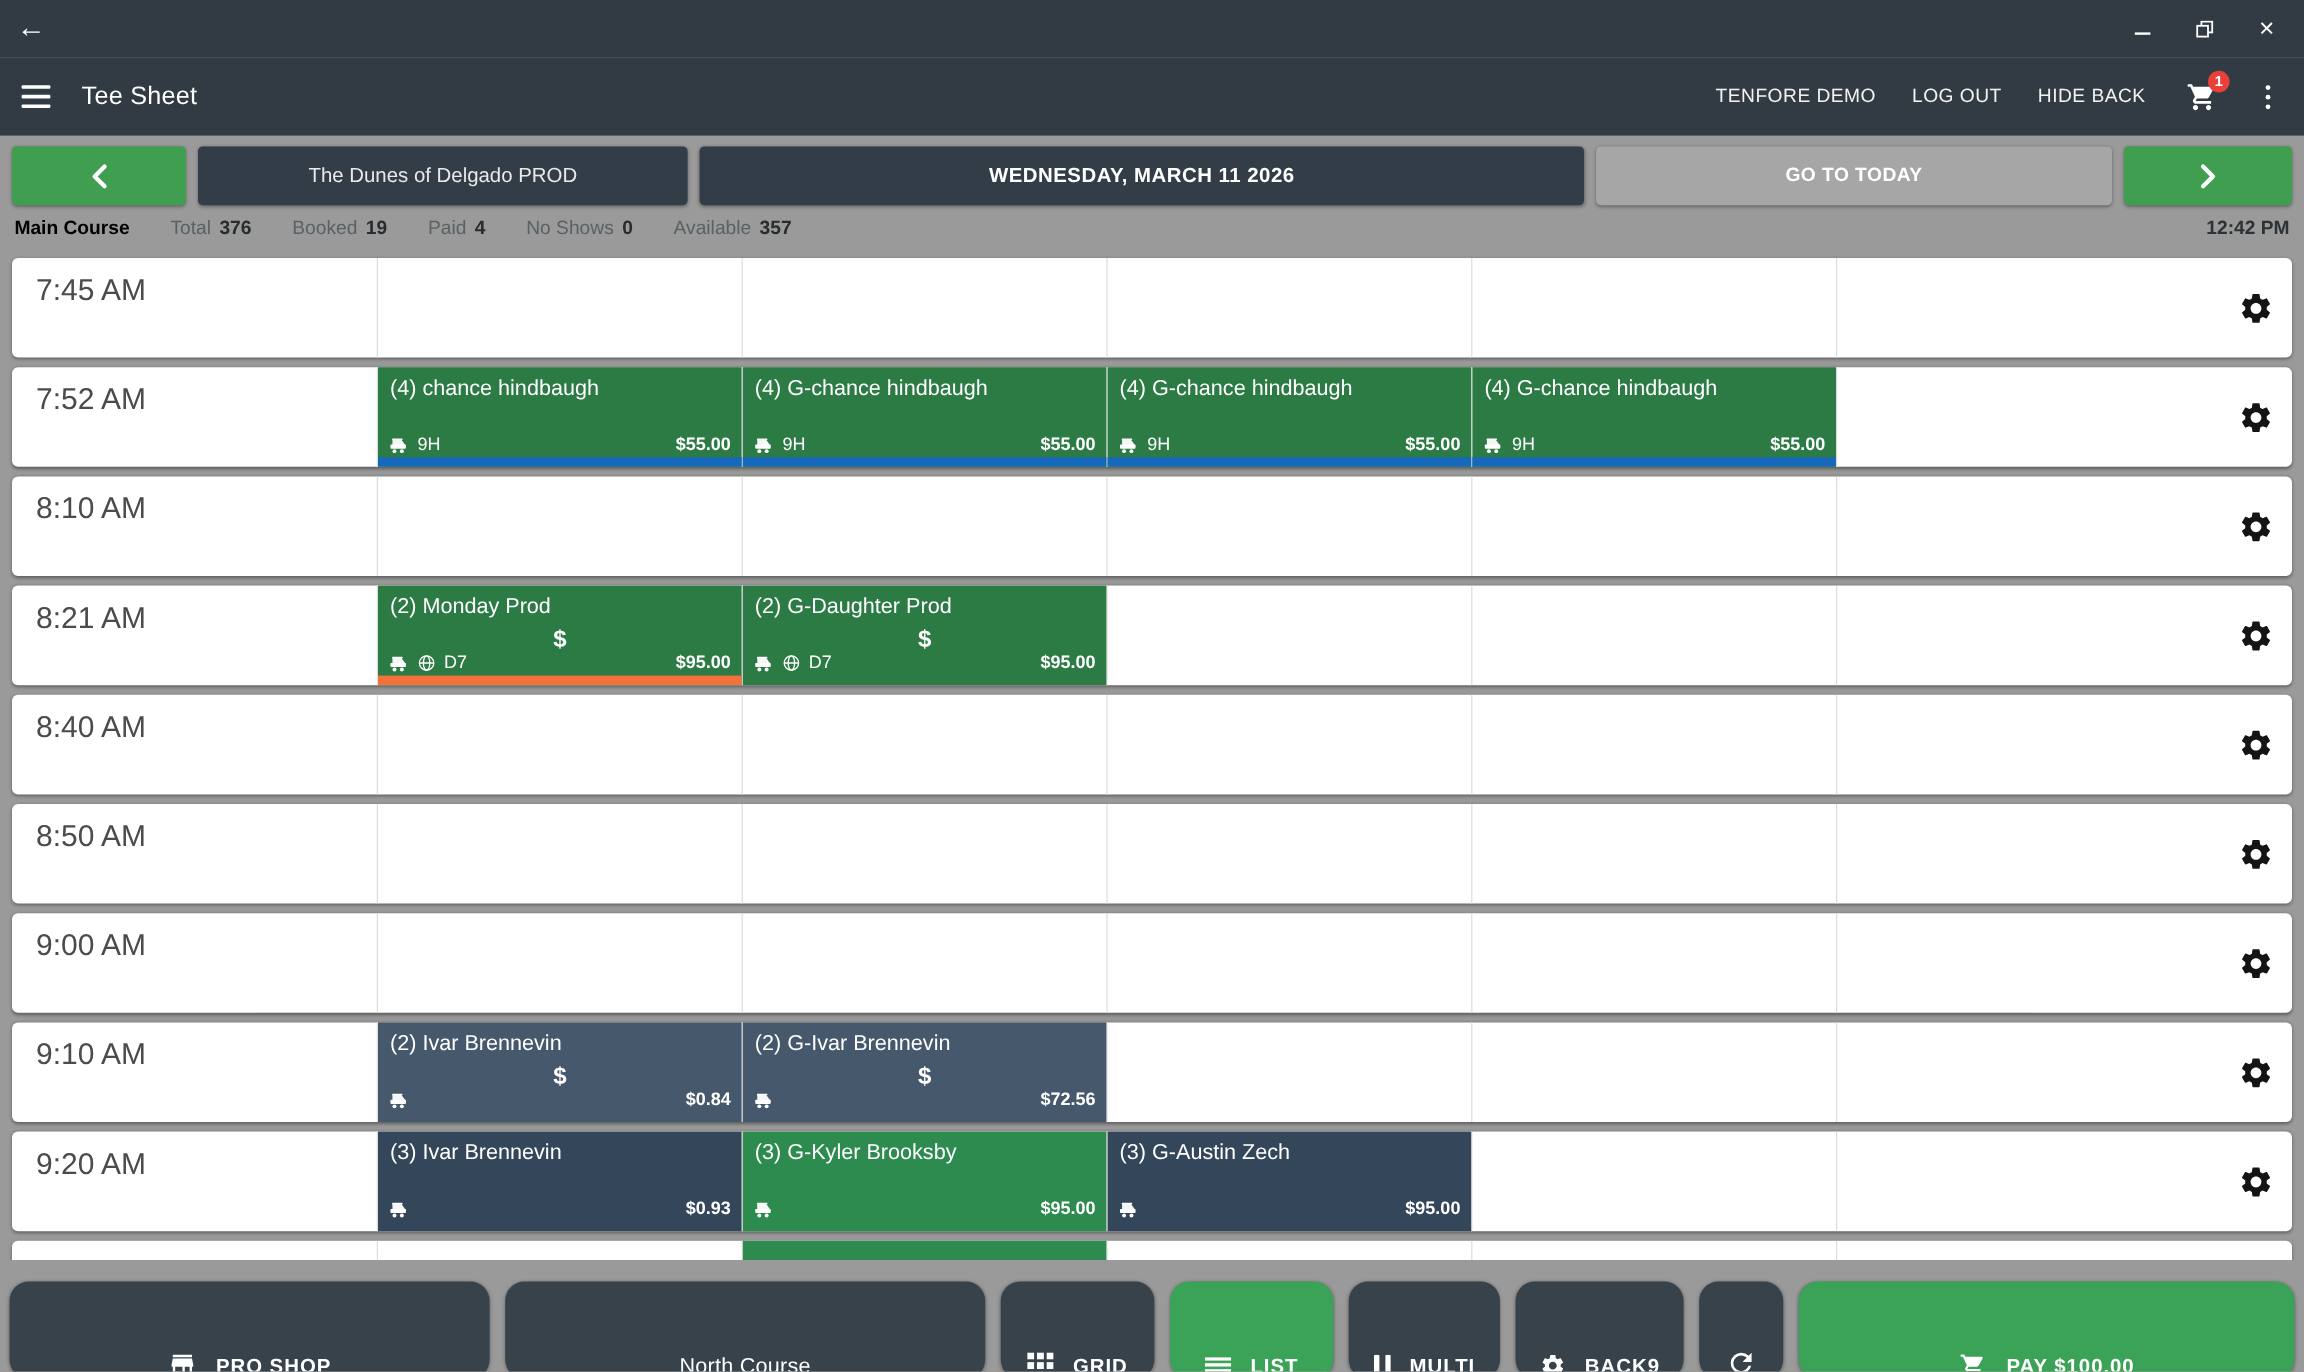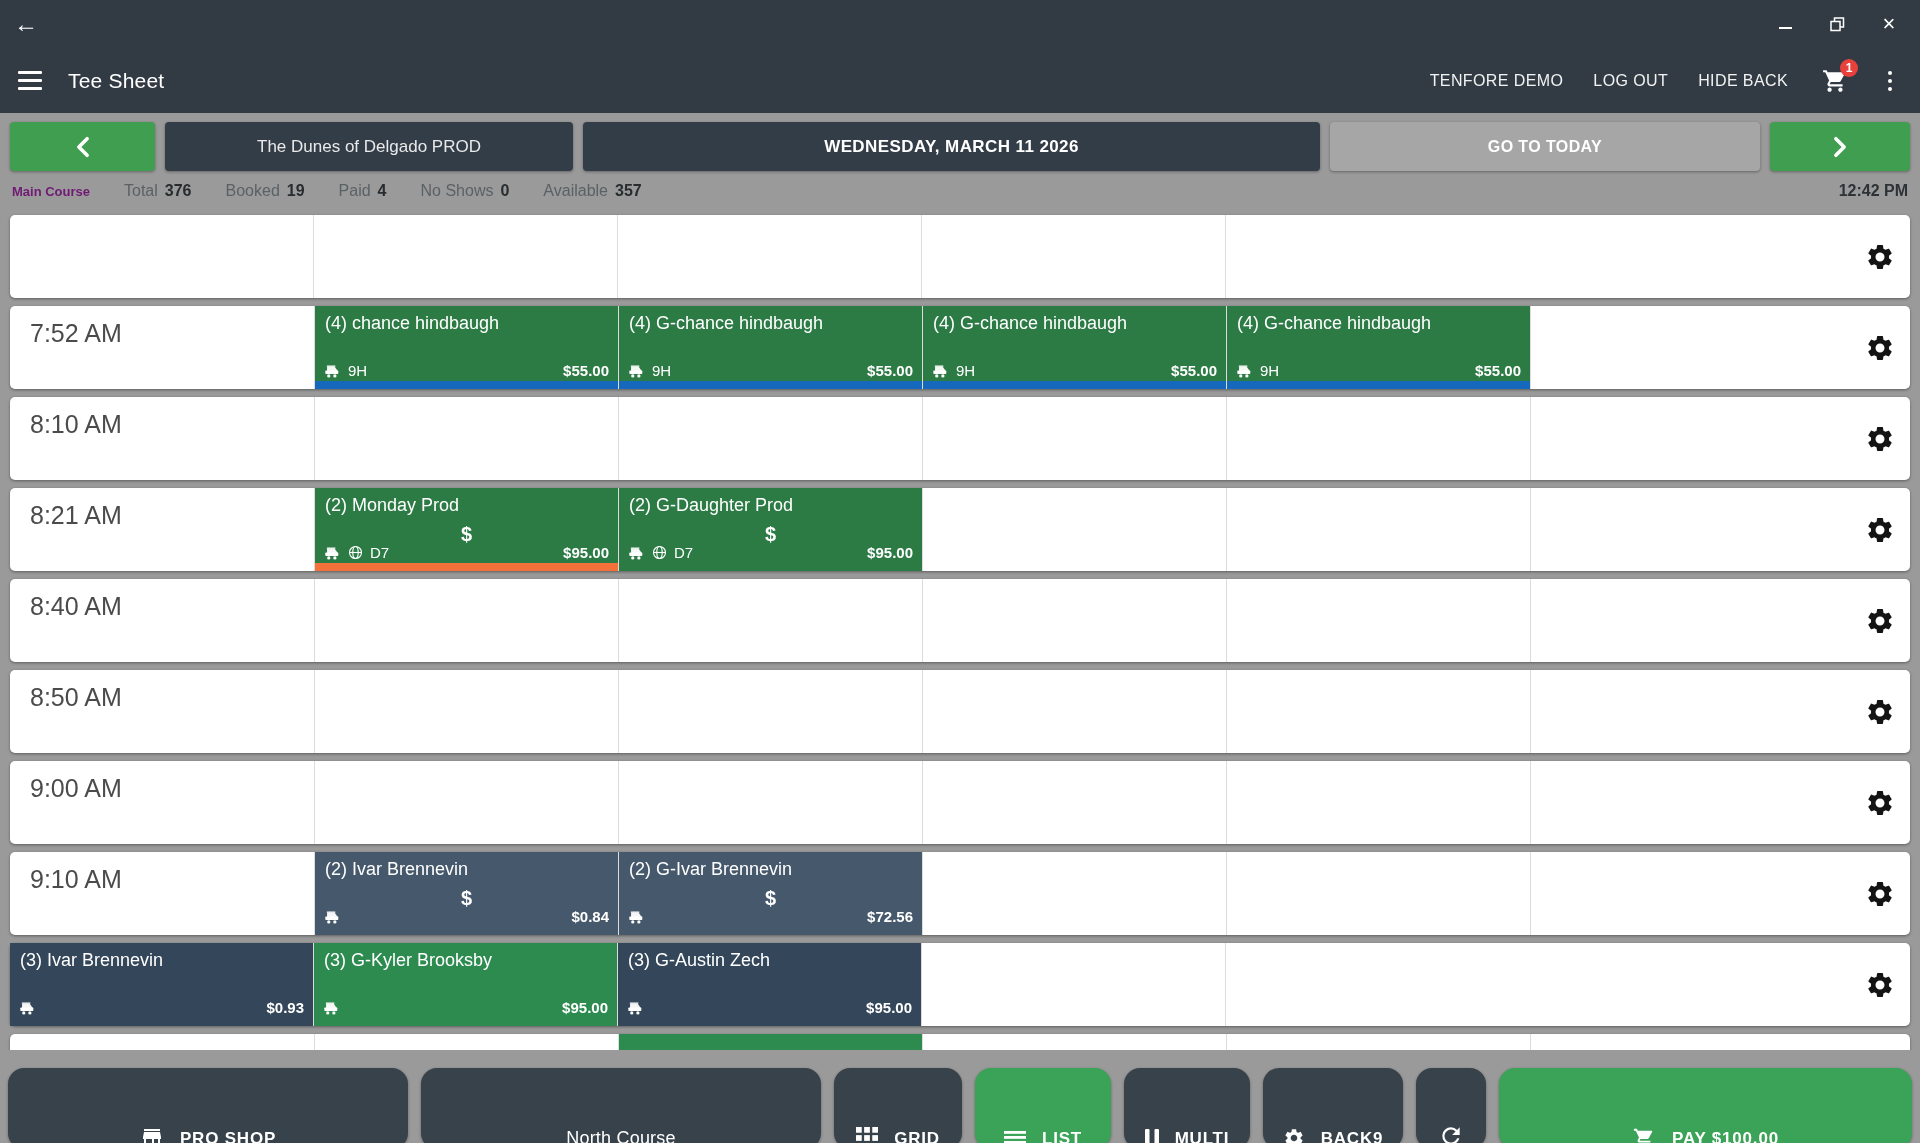--- a/index.html
+++ b/index.html
@@ -33,21 +33,21 @@
           font-family:inherit; box-shadow:0 1px 3px rgba(0,0,0,.35); cursor:pointer; }
   .nbtn.green { background:#3f9e50; width:145px; }
   .nbtn.green.next { width:140px; }
   .nbtn.dark { background:#333d47; color:#e9e9e9; }
   .nbtn.course { width:408px; font-size:17px; font-weight:400; }
   .nbtn.date { flex:1; font-size:17px; font-weight:bold; color:#fff; letter-spacing:.4px; }
   .nbtn.today { width:430px; background:#a6a6a6; color:#fff; font-size:16px; font-weight:bold; letter-spacing:.4px; }
 
   
   .statsbar { height:40px; display:flex; align-items:center; padding:0 12px; gap:34px; }
-  .stat-course { font-size:13px; font-weight:bold; color:#701a75;text-align:right; }
+  .stat-course { font-size:16px; font-weight:bold; color:#000000;text-align:right; }
   .stat { font-size:16px; color:#5a6165; display:flex; gap:7px; }
   .stat b { color:#272c2f; }
   .clock { margin-left:auto; font-size:16px; font-weight:bold; color:#2c3236; }
 
   
   .rows { height:839px; overflow:hidden; padding:4px 10px 0 10px; }
   .row { position:relative; height:83px; background:#fff; border-radius:5px; margin-bottom:8px;
          box-shadow:0 1px 3px rgba(0,0,0,.4); display:flex; }
   .time-col { width:305px; border-right:1px solid #dcdcdc; padding:13px 0 0 20px;
               font-size:25px; color:#4b4b4b; }
@@ -166,20 +166,21 @@
       <span class="stat">
         <span>Available</span>
         <b>357</b>
       </span>
     </span>
   <span class="clock">12:42 PM</span>
 </div>
 
 <div class="rows" id="rows">
     <div class="row">
+      <div class="time-col">7:45 AM</div>
       <div class="slot"></div>
       <div class="slot"></div>
       <div class="slot"></div>
       <div class="slot"></div>
       <div class="end-col">
         <span class="gear-btn">
           <svg width="30" height="30" viewBox="0 0 24 24" fill="#141414">
             <path d="M19.14 12.94c.04-.3.06-.61.06-.94 0-.32-.02-.64-.07-.94l2.03-1.58c.18-.14.23-.41.12-.61l-1.92-3.32c-.12-.22-.37-.29-.59-.22l-2.39.96c-.5-.38-1.03-.7-1.62-.94L14.4 2.81c-.04-.24-.24-.41-.48-.41h-3.84c-.24 0-.43.17-.47.41L9.25 5.35c-.59.24-1.13.57-1.62.94l-2.39-.96c-.22-.08-.47 0-.59.22L2.74 8.87c-.12.21-.08.47.12.61l2.03 1.58c-.05.3-.09.63-.09.94s.02.64.07.94l-2.03 1.58c-.18.14-.23.41-.12.61l1.92 3.32c.12.22.37.29.59.22l2.39-.96c.5.38 1.03.7 1.62.94l.36 2.54c.05.24.24.41.48.41h3.84c.24 0 .44-.17.47-.41l.36-2.54c.59-.24 1.13-.56 1.62-.94l2.39.96c.22.08.47 0 .59-.22l1.92-3.32c.12-.22.07-.47-.12-.61l-2.01-1.58zM12 15.6c-1.98 0-3.6-1.62-3.6-3.6s1.62-3.6 3.6-3.6 3.6 1.62 3.6 3.6-1.62 3.6-3.6 3.6z"></path>
           </svg>
         </span>
@@ -434,20 +435,21 @@
       <div class="slot"></div>
       <div class="end-col">
         <span class="gear-btn">
           <svg width="30" height="30" viewBox="0 0 24 24" fill="#141414">
             <path d="M19.14 12.94c.04-.3.06-.61.06-.94 0-.32-.02-.64-.07-.94l2.03-1.58c.18-.14.23-.41.12-.61l-1.92-3.32c-.12-.22-.37-.29-.59-.22l-2.39.96c-.5-.38-1.03-.7-1.62-.94L14.4 2.81c-.04-.24-.24-.41-.48-.41h-3.84c-.24 0-.43.17-.47.41L9.25 5.35c-.59.24-1.13.57-1.62.94l-2.39-.96c-.22-.08-.47 0-.59.22L2.74 8.87c-.12.21-.08.47.12.61l2.03 1.58c-.05.3-.09.63-.09.94s.02.64.07.94l-2.03 1.58c-.18.14-.23.41-.12.61l1.92 3.32c.12.22.37.29.59.22l2.39-.96c.5.38 1.03.7 1.62.94l.36 2.54c.05.24.24.41.48.41h3.84c.24 0 .44-.17.47-.41l.36-2.54c.59-.24 1.13-.56 1.62-.94l2.39.96c.22.08.47 0 .59-.22l1.92-3.32c.12-.22.07-.47-.12-.61l-2.01-1.58zM12 15.6c-1.98 0-3.6-1.62-3.6-3.6s1.62-3.6 3.6-3.6 3.6 1.62 3.6 3.6-1.62 3.6-3.6 3.6z"></path>
           </svg>
         </span>
       </div>
     </div>
     <div class="row">
+      <div class="time-col">9:20 AM</div>
       <div class="slot">
         <div class="booking" style="background: rgb(52, 70, 89);">
           <div class="b-name">(3) Ivar Brennevin</div>
           <div class="b-bottom">
             <span>
               <svg width="17" height="15" viewBox="0 0 24 22" fill="#fff">
                 <path d="M4 12V5h11l5 7z" opacity=".95"></path>
                 <rect x="1.5" y="11" width="19" height="5" rx="1"></rect>
                 <circle cx="6.5" cy="19" r="2.4"></circle>
                 <circle cx="15.5" cy="19" r="2.4"></circle>

